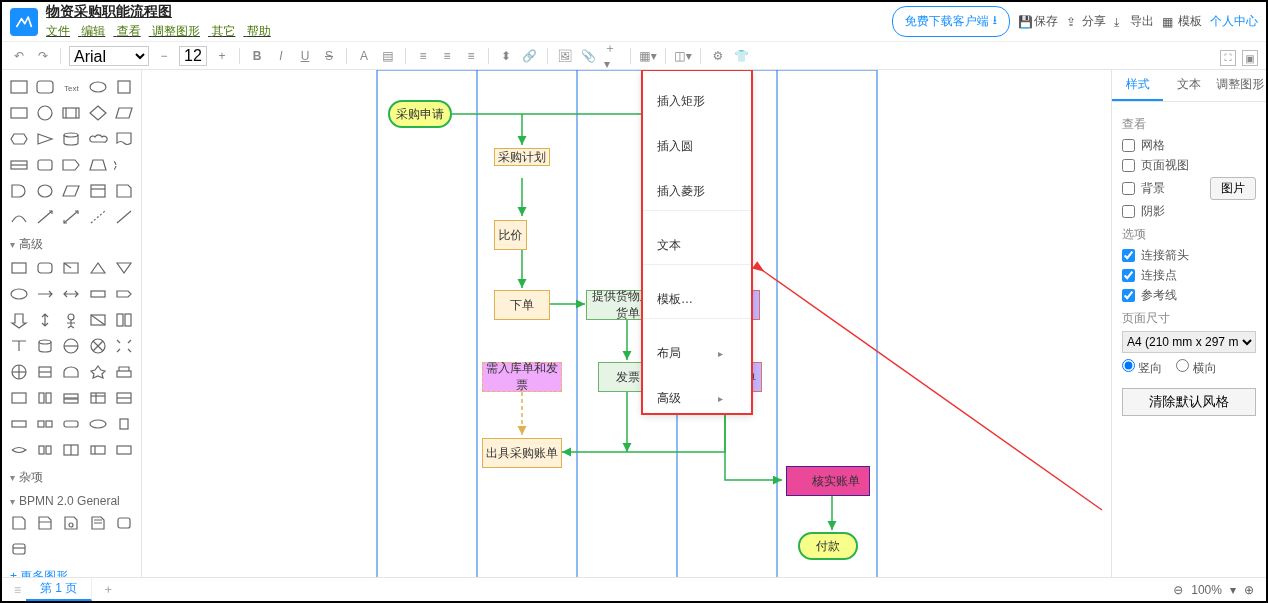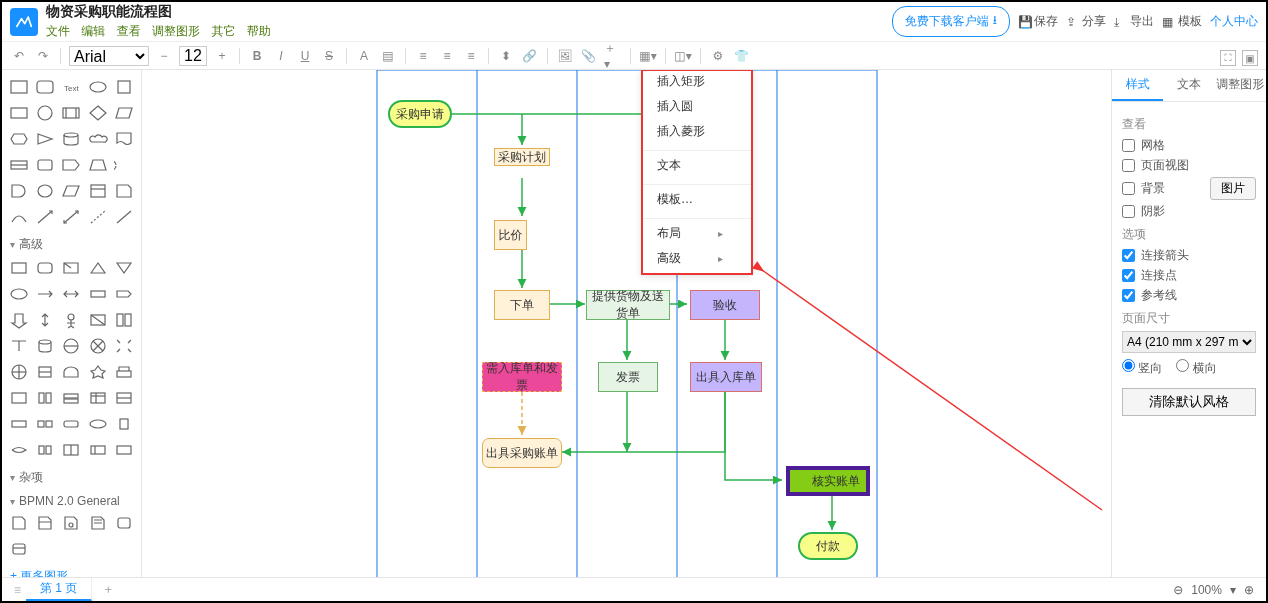--- a/index.html
+++ b/index.html
@@ -1,20 +1,20 @@
 <!DOCTYPE html>
 <html><head>
 <meta charset="utf-8">
 <style>
 * { box-sizing: border-box; margin: 0; padding: 0; }
 body { font-family: "Microsoft YaHei", Arial, sans-serif; font-size: 12px; color: #333; background: #fff; overflow: hidden; width: 1268px; height: 603px; position: relative; border: 2px solid #000; }
 .topbar { height: 40px; display: flex; align-items: center; padding: 0 8px; border-bottom: 1px solid #eee; }
 .logo { width: 28px; height: 28px; background: #1890ff; border-radius: 4px; display: flex; align-items: center; justify-content: center; margin-right: 8px; }
 .logo svg { width: 20px; height: 20px; }
-.title-block { flex: 0 0 auto; }
+.title-block { flex: 0 0 auto; text-decoration: underline; }
 .doc-title { font-size: 14px; font-weight: 600; color: #222; }
 .menu-row { font-size: 12px; color: #4d7c0f; margin-top: 2px; }
 .menu-row span { margin-right: 8px; cursor: pointer; }
 .topbar-spacer { flex: 1; }
 .top-actions { display: flex; align-items: center; gap: 8px; }
 .btn-primary-outline { border: 1px solid #1890ff; color: #1890ff; border-radius: 14px; padding: 4px 12px; font-size: 12px; background: #fff; cursor: pointer; display: flex; align-items: center; gap: 4px; }
 .top-action { display: flex; align-items: center; gap: 2px; color: #555; cursor: pointer; font-size: 12px; }
 .top-action .ic { width: 14px; height: 14px; display: inline-block; }
 .toolbar { height: 28px; border-bottom: 1px solid #e5e5e5; display: flex; align-items: center; padding: 0 8px; gap: 6px; color: #555; }
 .toolbar .sep { width: 1px; height: 16px; background: #ddd; margin: 0 2px; }
@@ -30,26 +30,26 @@
 .more-shapes { color: #1890ff; font-size: 12px; padding: 6px; cursor: pointer; }
 .canvas-wrap { flex: 1; position: relative; background: #fafafa; overflow: hidden; }
 .canvas { position: absolute; top: 0; left: 0; right: 0; bottom: 0; background: #fff; }
 .canvas svg { position: absolute; top: 0; left: 0; }
 .flow-node { position: absolute; font-size: 12px; display: flex; align-items: center; justify-content: center; text-align: center; }
 .pool-border { stroke: #1a73e8; stroke-width: 1; fill: none; }
 .node-start { background: #f7ff8a; border: 2px solid #2bb24c; border-radius: 18px; }
 .node-process-y { background: #fff2d9; border: 1px solid #e0b050; }
 .node-process-g { background: #e6f4e6; border: 1px solid #6bb36b; }
 .node-process-r { background: #c4b5fd; border: 1px solid #d87070; }
-.node-process-w { background: #84cc16; border: 4px solid #4c1d95; padding-left: 16px; }
-.node-dashed { border: 1.5px dashed #e8b84a; background: #ec4899; }
+.node-process-w { background: #ec4899; border: 1px solid #4c1d95; padding-left: 16px; }
+.node-dashed { border: 1.5px dashed #e8b84a; background: #f0abfc; }
 .node-end { background: #f7ff8a; border: 2px solid #2bb24c; border-radius: 18px; }
 .ctx-menu { position: absolute; background: #fff; border: 1px solid #ccc; box-shadow: 0 2px 8px rgba(0,0,0,.15); font-size: 12px; z-index: 50; }
 .ctx-menu .red-outline { position: absolute; inset: -2px; border: 2px solid #e33; pointer-events: none; }
-.ctx-item { padding: 2px 28px 6px 14px; cursor: pointer; white-space: nowrap; display: flex; justify-content: space-between; align-items: center; }
+.ctx-item { padding: 22px 28px 6px 14px; cursor: pointer; white-space: nowrap; display: flex; justify-content: space-between; align-items: center; }
 .ctx-sep { height: 1px; background: #eee; margin: 4px 0; }
 .ctx-sub::after { content: "▸"; color: #888; font-size: 10px; margin-left: 20px; }
 .right-panel { width: 155px; border-left: 1px solid #e5e5e5; display: flex; flex-direction: column; font-size: 12px; }
 .rp-tabs { display: flex; border-bottom: 1px solid #e5e5e5; }
 .rp-tab { flex: 1; text-align: center; padding: 6px 0; cursor: pointer; color: #666; }
 .rp-tab.active { color: #1890ff; border-bottom: 2px solid #1890ff; background: #fff; }
 .rp-body { padding: 8px 10px; color: #555; }
 .rp-label { color: #888; margin: 6px 0 4px; }
 .rp-row { display: flex; align-items: center; gap: 6px; margin: 3px 0; }
 .rp-row input[type=checkbox] { accent-color: #1890ff; }
@@ -627,21 +627,21 @@
 
       <div class="flow-node node-start" style="left:246px; top:30px; width:64px; height:28px;">采购申请</div>
       <div class="flow-node node-process-y" style="left:352px; top:78px; width:56px; height:18px;">采购计划</div>
       <div class="flow-node node-process-y" style="left:352px; top:150px; width:33px; height:30px;">比价</div>
       <div class="flow-node node-process-y" style="left:352px; top:220px; width:56px; height:30px;">下单</div>
       <div class="flow-node node-process-g" style="left:444px; top:220px; width:84px; height:30px;">提供货物及送货单</div>
       <div class="flow-node node-process-r" style="left:548px; top:220px; width:70px; height:30px;">验收</div>
       <div class="flow-node node-dashed" style="left:340px; top:292px; width:80px; height:30px;">需入库单和发票</div>
       <div class="flow-node node-process-g" style="left:456px; top:292px; width:60px; height:30px;">发票</div>
       <div class="flow-node node-process-r" style="left:548px; top:292px; width:72px; height:30px;">出具入库单</div>
-      <div class="flow-node node-process-y" style="left:340px; top:368px; width:80px; height:30px;border-radius:7px;">出具采购账单</div>
+      <div class="flow-node node-process-y" style="left:340px; top:368px; width:80px; height:30px;">出具采购账单</div>
       <div class="flow-node node-process-w" style="left:644px; top:396px; width:84px; height:30px;">核实账单</div>
       <div class="flow-node node-end" style="left:656px; top:462px; width:60px; height:28px;">付款</div>
 
       <div class="ctx-menu" style="left:500px; top:0px; width:110px;">
         <div class="red-outline"></div>
         <div class="ctx-item">插入矩形</div>
         <div class="ctx-item">插入圆</div>
         <div class="ctx-item">插入菱形</div>
         <div class="ctx-sep"></div>
         <div class="ctx-item">文本</div>

